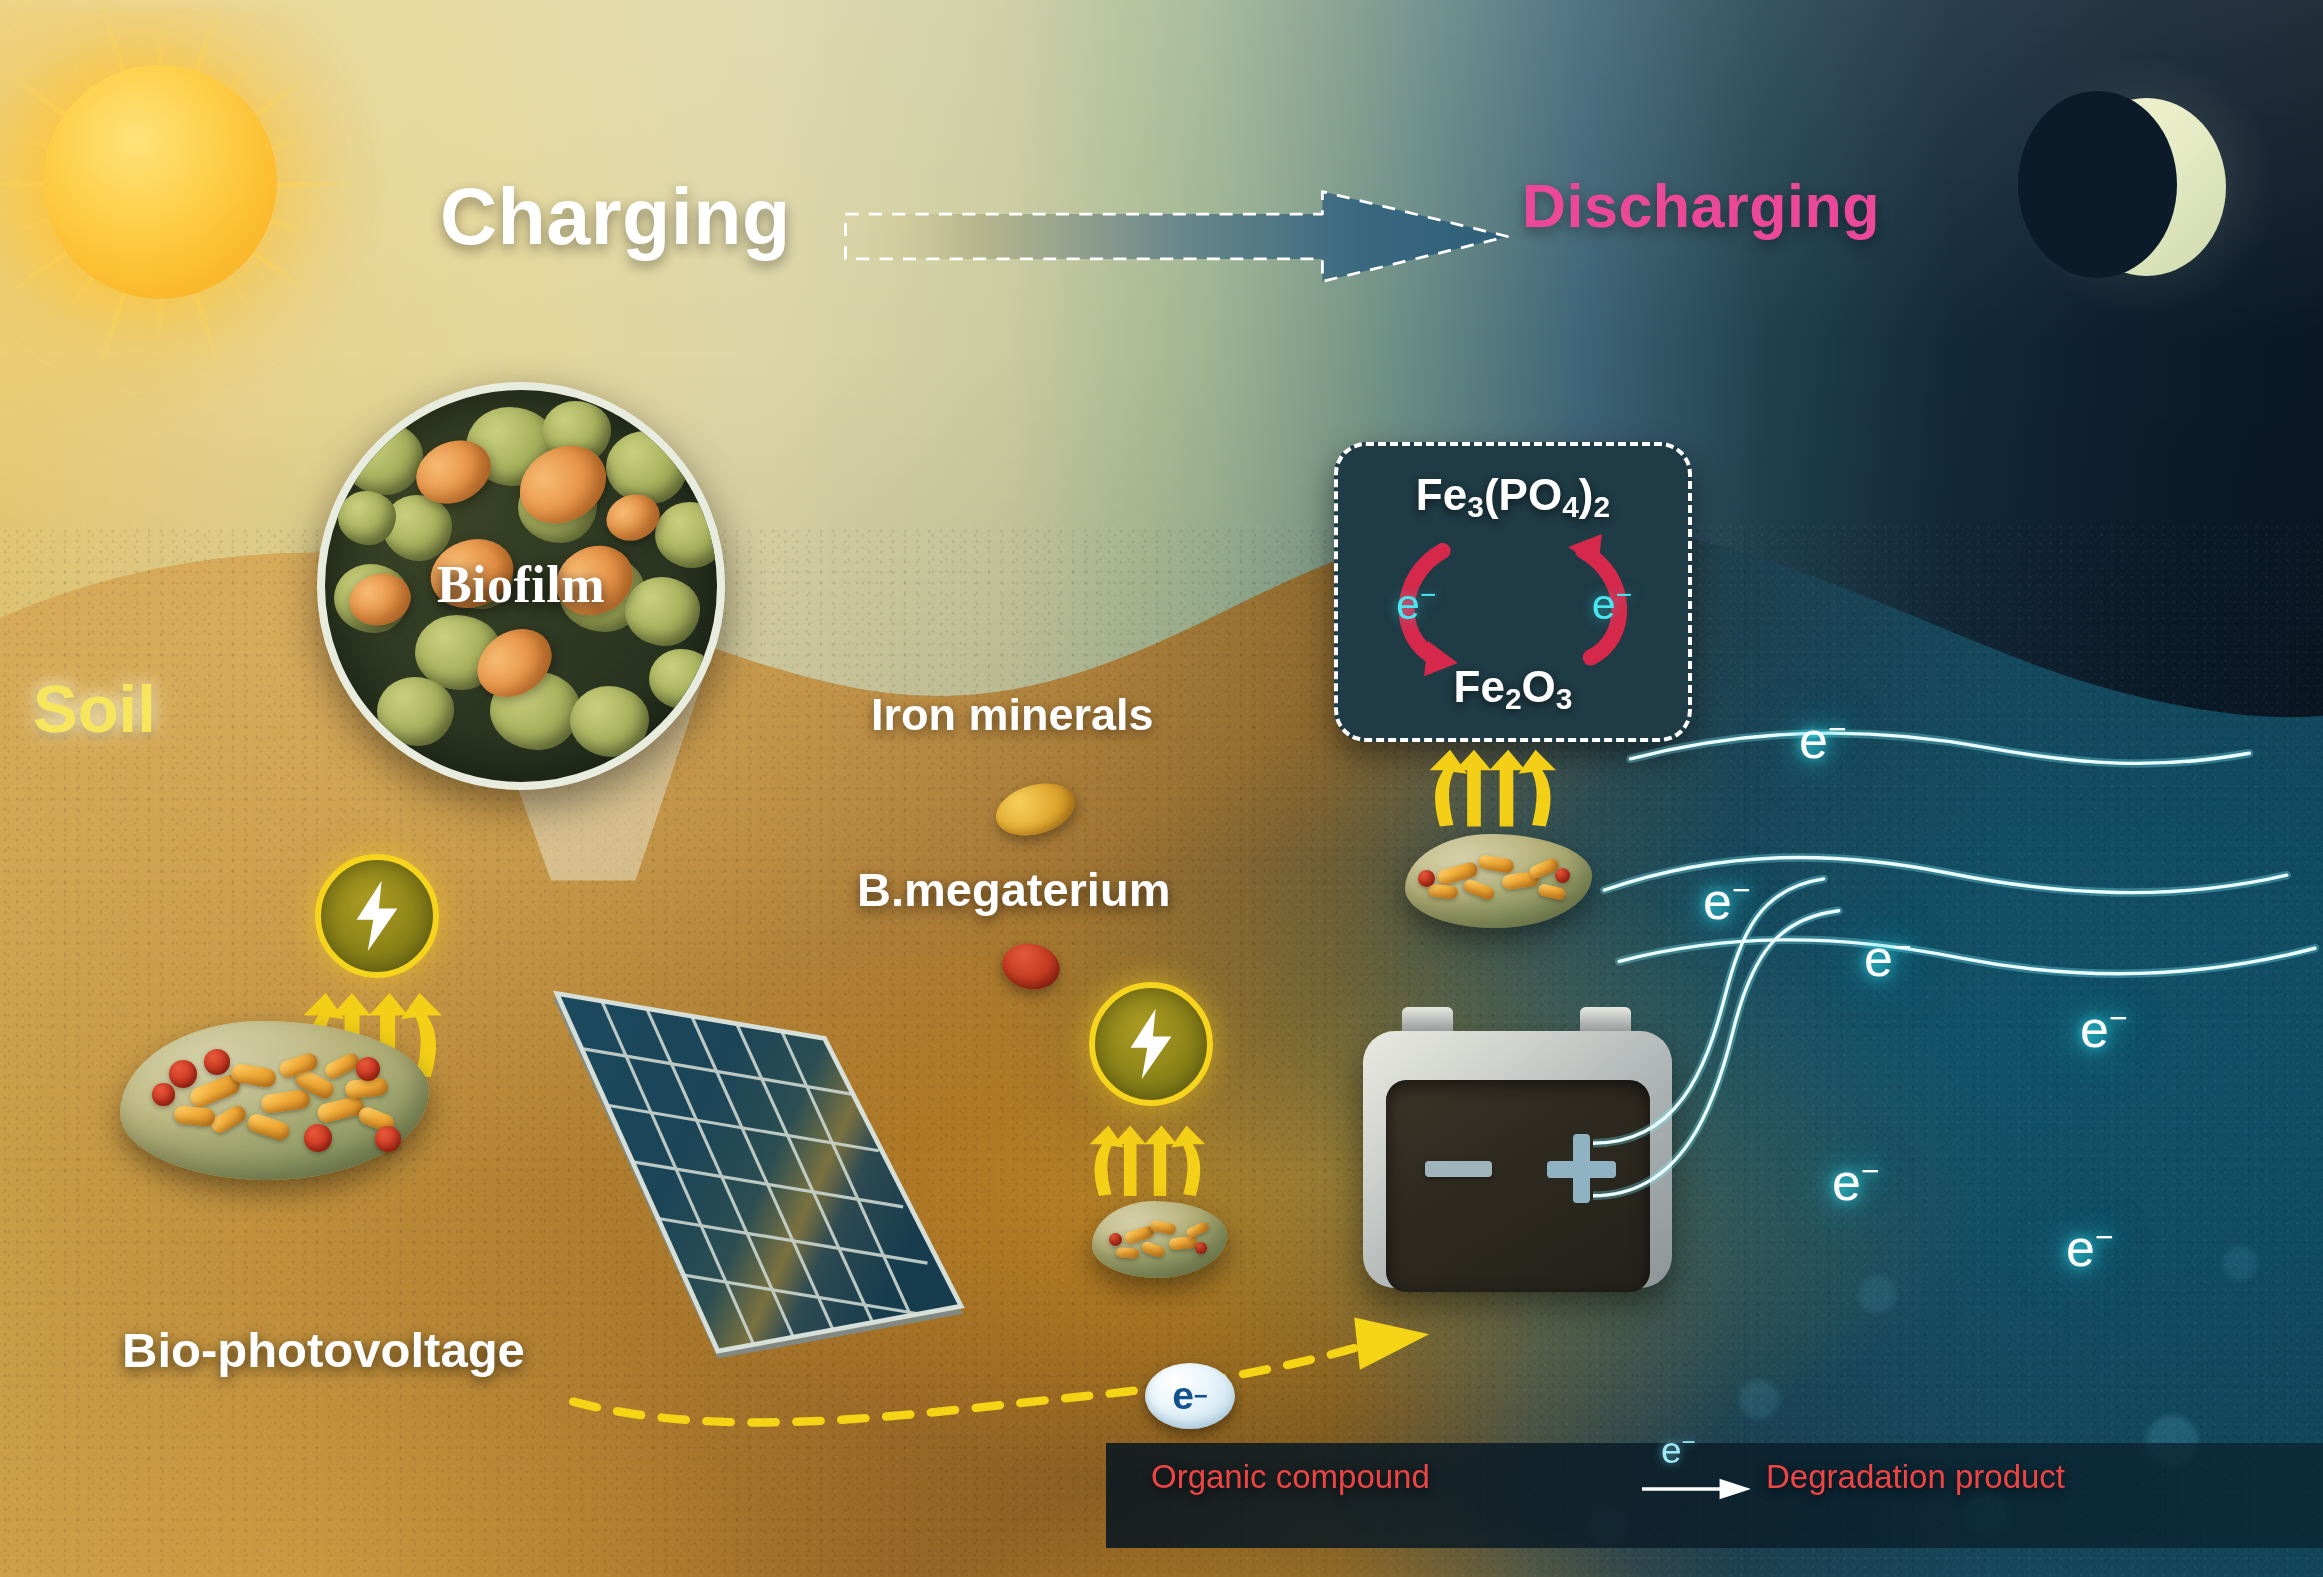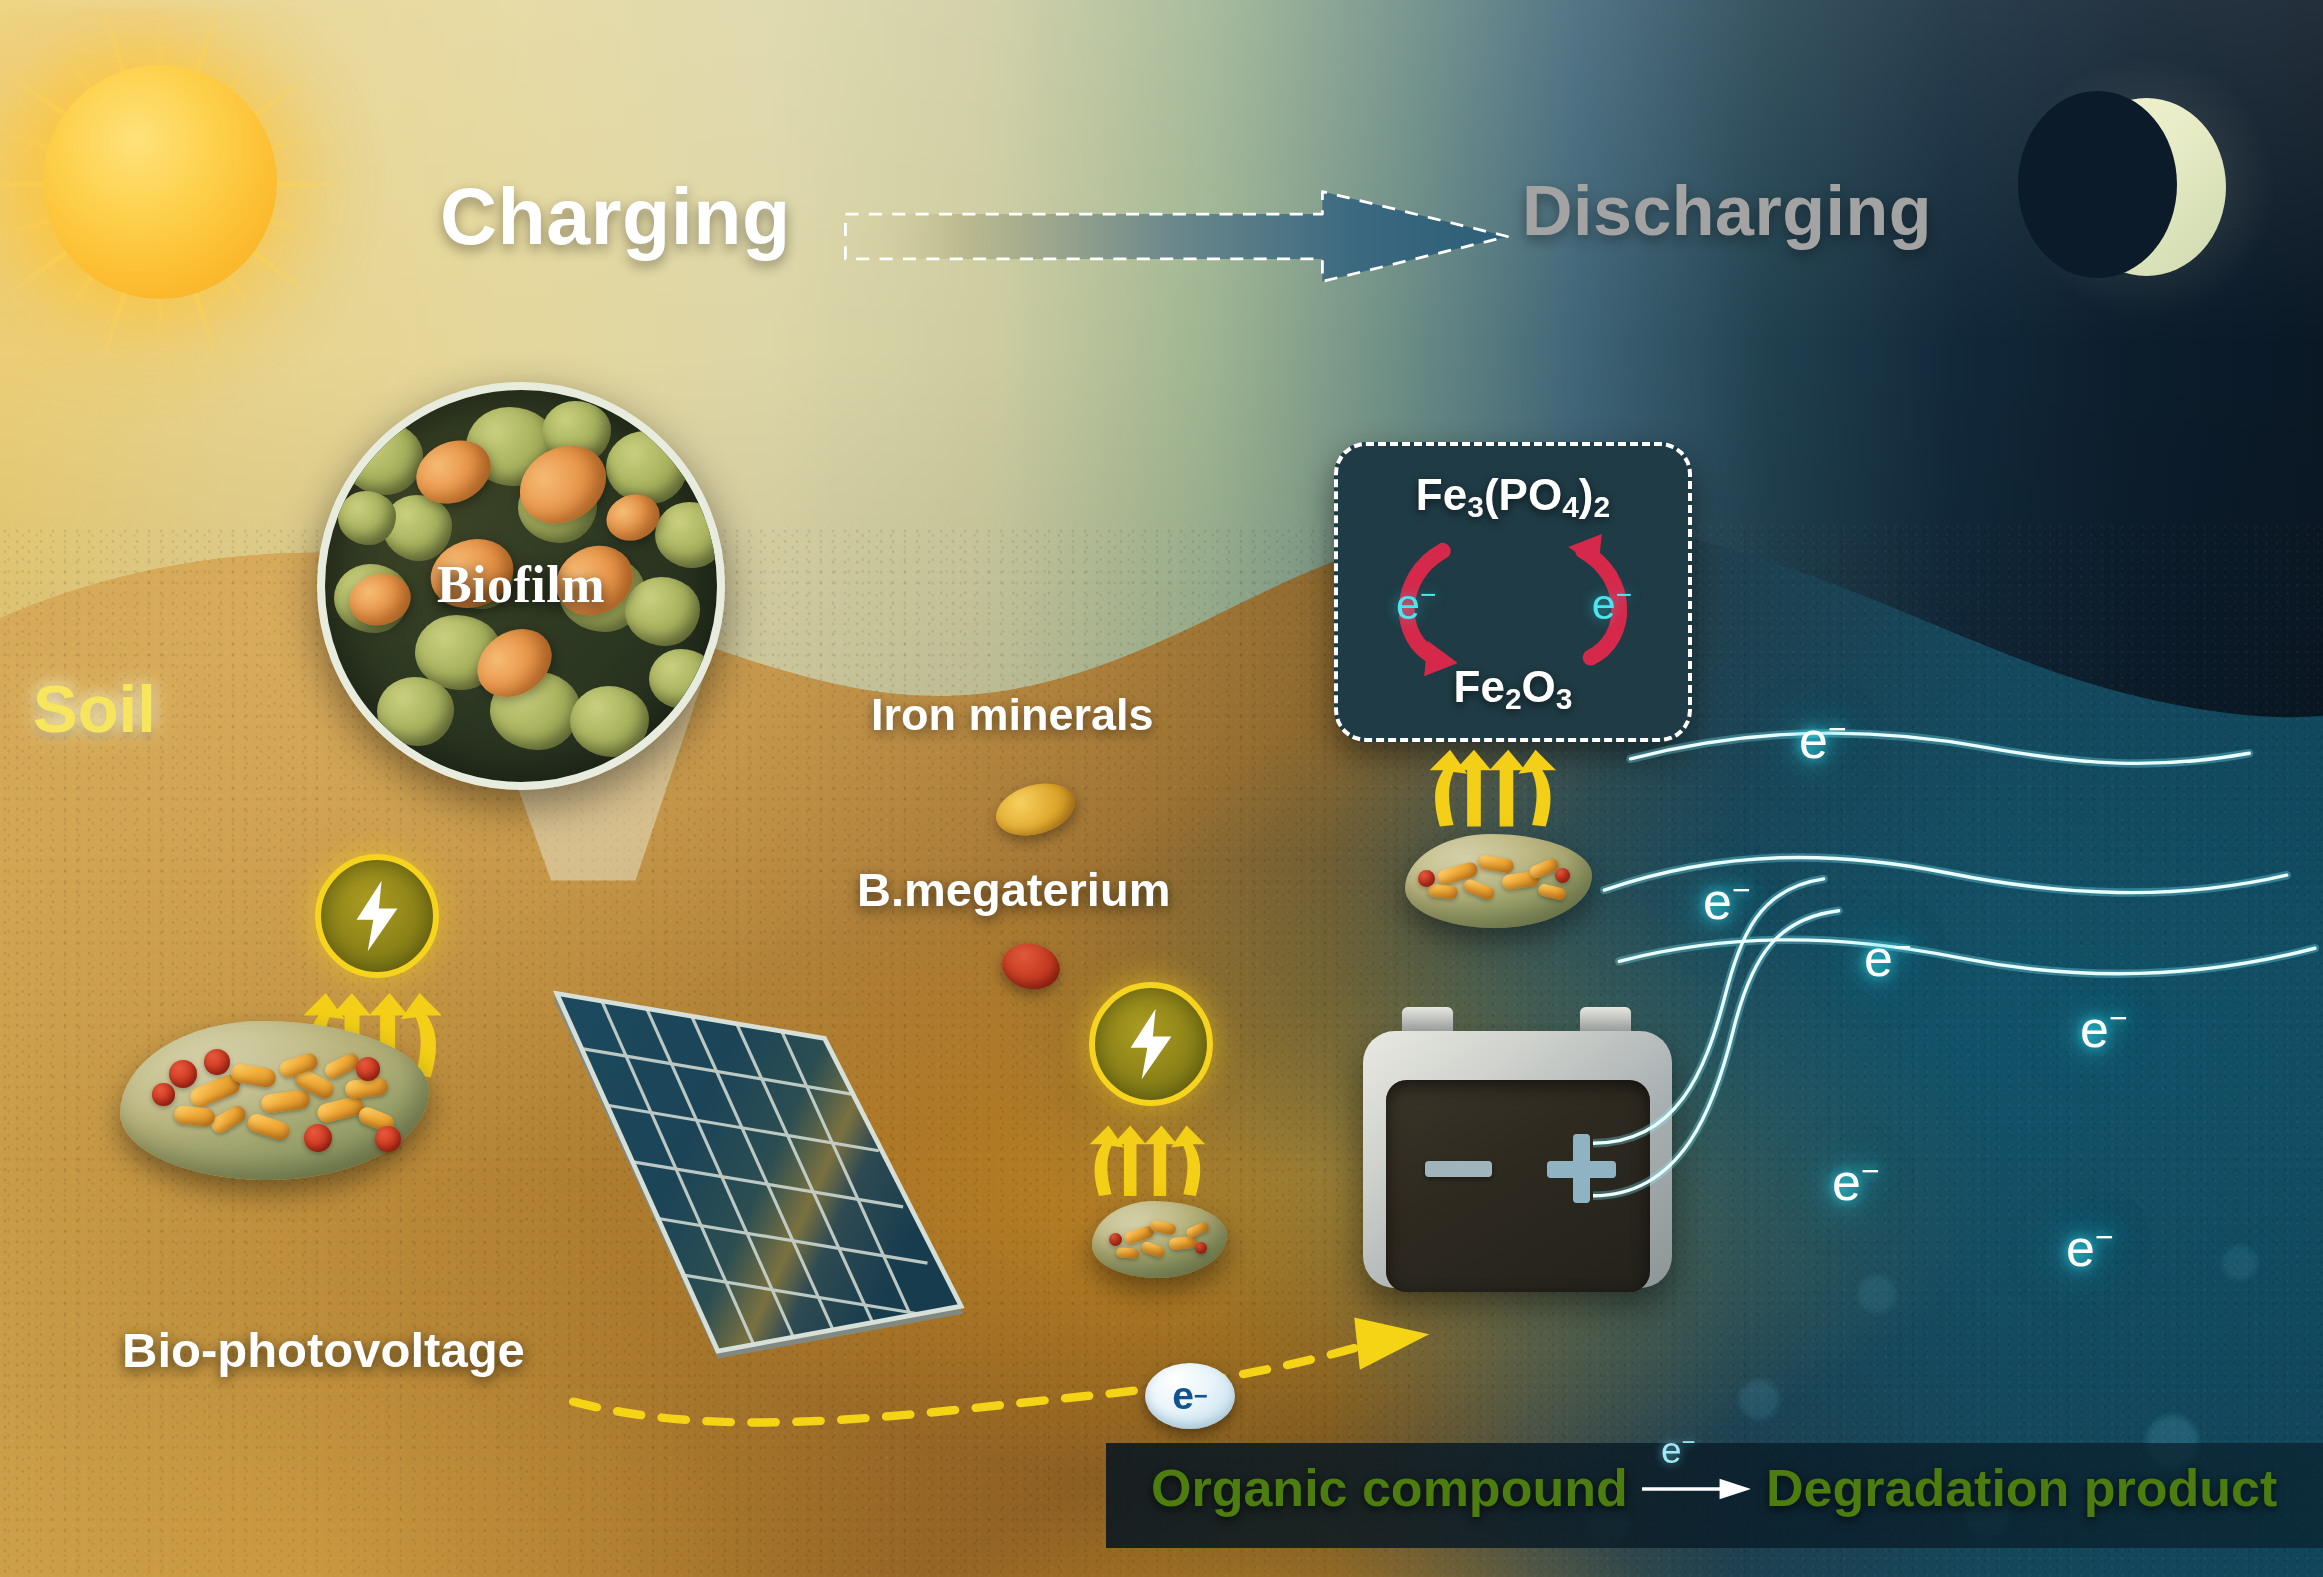--- a/index.html
+++ b/index.html
@@ -101,21 +101,21 @@
     filter:blur(2.8px);
   }
 
   
   .charging-label,.discharging-label{
     position:absolute;font-weight:bold;letter-spacing:0.5px;
     text-shadow:0 4.7px 13px rgba(0,0,0,.38);
     color:#ffffff;white-space:nowrap;
   }
   .charging-label{left:440px;top:171px;font-size:79px;}
-  .discharging-label{left:1522px;top:171px;font-size:70px;color:#a3a3a3;}
+  .discharging-label{left:1522px;top:171px;font-size:61px;color:#ec4899;}
 
   .arrow-band{position:absolute;left:839px;top:186px;width:675px;height:101px;}
 
   
   .biofilm-cone{position:absolute;left:403px;top:646px;width:375px;height:244px;}
   .biofilm-circle{
     position:absolute;left:317px;top:382px;width:392px;height:392px;border-radius:50%;
     border:8.4px solid #e8ecdf;
     background:
       radial-gradient(circle at 28% 30%, #3c4426 0%, #2f3a23 42%, #222c1d 100%);
@@ -233,21 +233,21 @@
     color:#12538f;font-size:39px;font-weight:bold;
   }
   .e-badge sup{font-size:24px;}
 
   
   .caption-band{
     position:absolute;left:1106px;top:1443px;width:1218px;height:105px;
     background:linear-gradient(to right,rgba(8,22,32,.88),rgba(9,28,40,.8) 55%,rgba(10,34,46,.72));
   }
   .cap-text{
-    position:absolute;top:1458px;color:#4d7c0f;font-weight:bold;font-size:52px;white-space:nowrap;
+    position:absolute;top:1458px;color:#ef4444;font-weight:normal;font-size:33px;white-space:nowrap;
     text-shadow:0 2.8px 9.4px rgba(0,0,0,.7);
   }
   .cap-left{left:1151px;}
   .cap-right{left:1766px;}
   .cap-e{
     position:absolute;left:1661px;top:1428px;color:#9fe8f5;font-size:37px;font-weight:500;
     text-shadow:0 0 9.4px rgba(120,225,245,.7);
   }
   .cap-e sup{font-size:24px;}
   .cap-arrow{position:absolute;left:1641px;top:1477px;width:111px;height:24px;}

